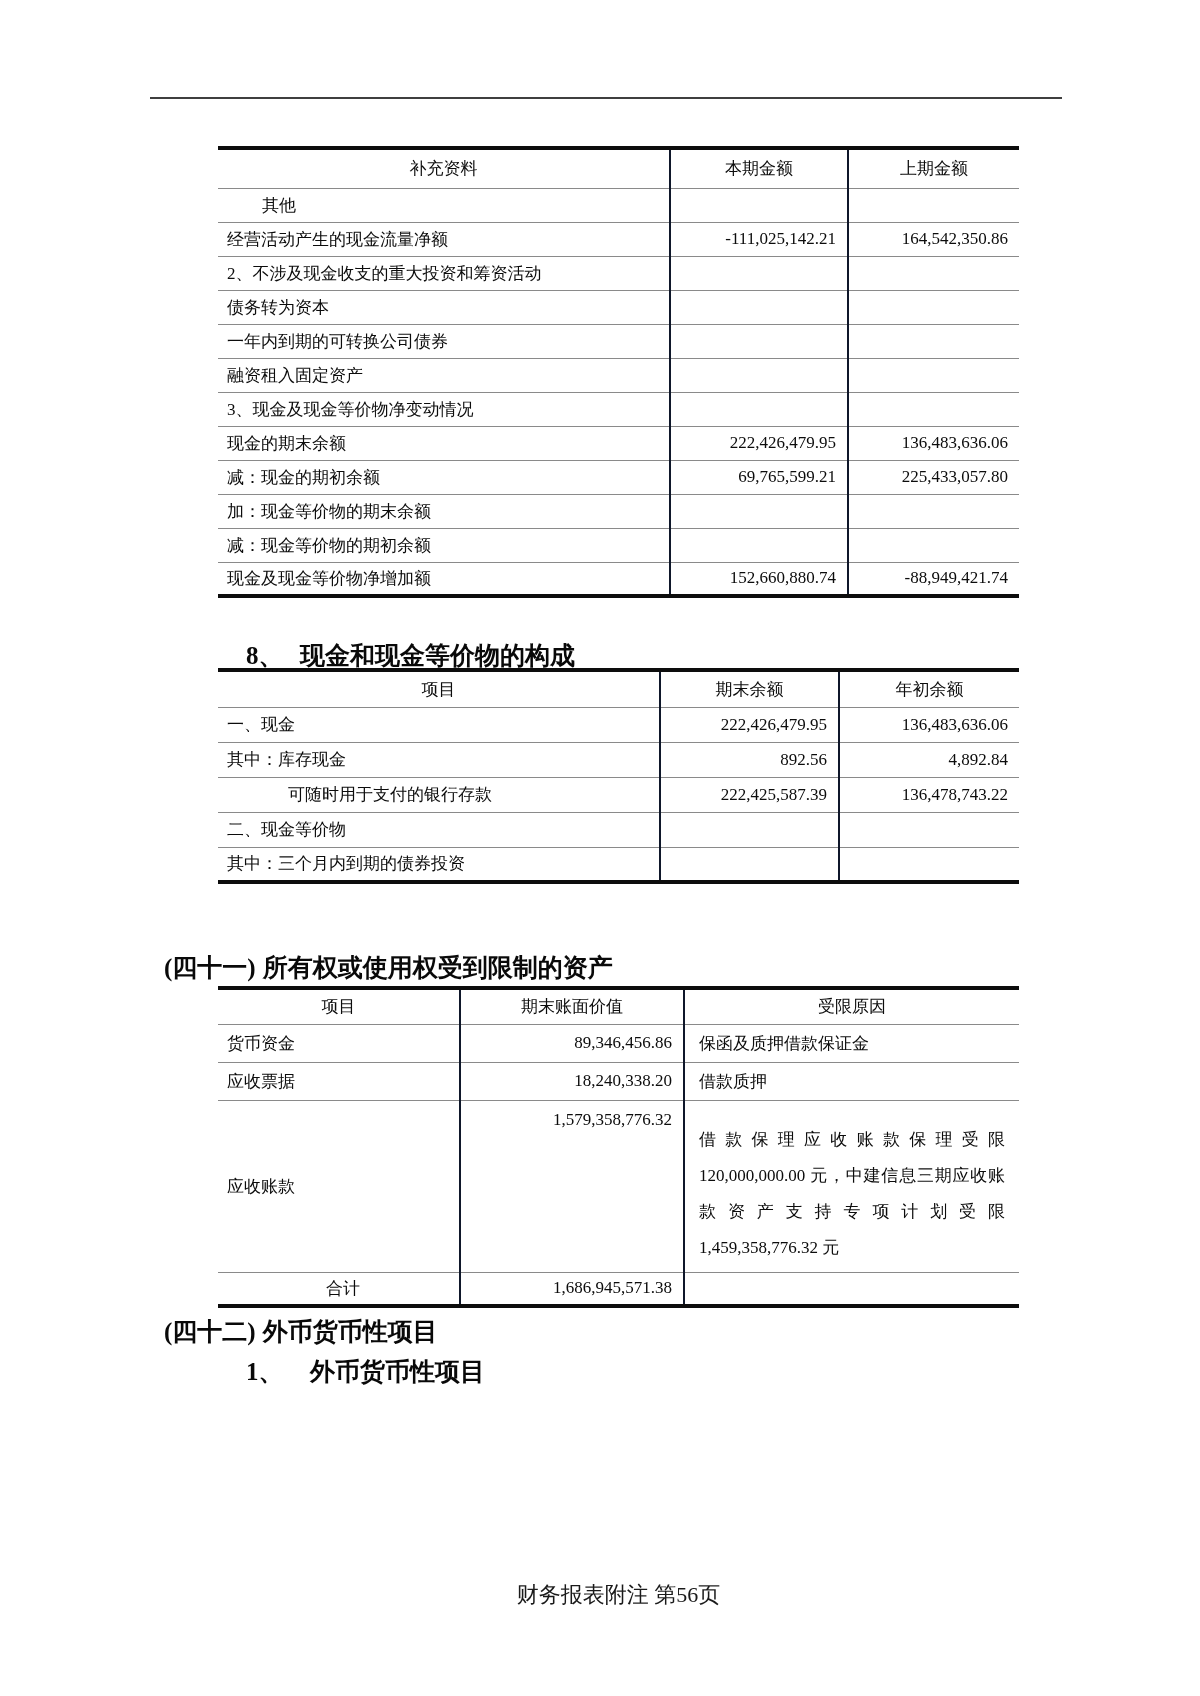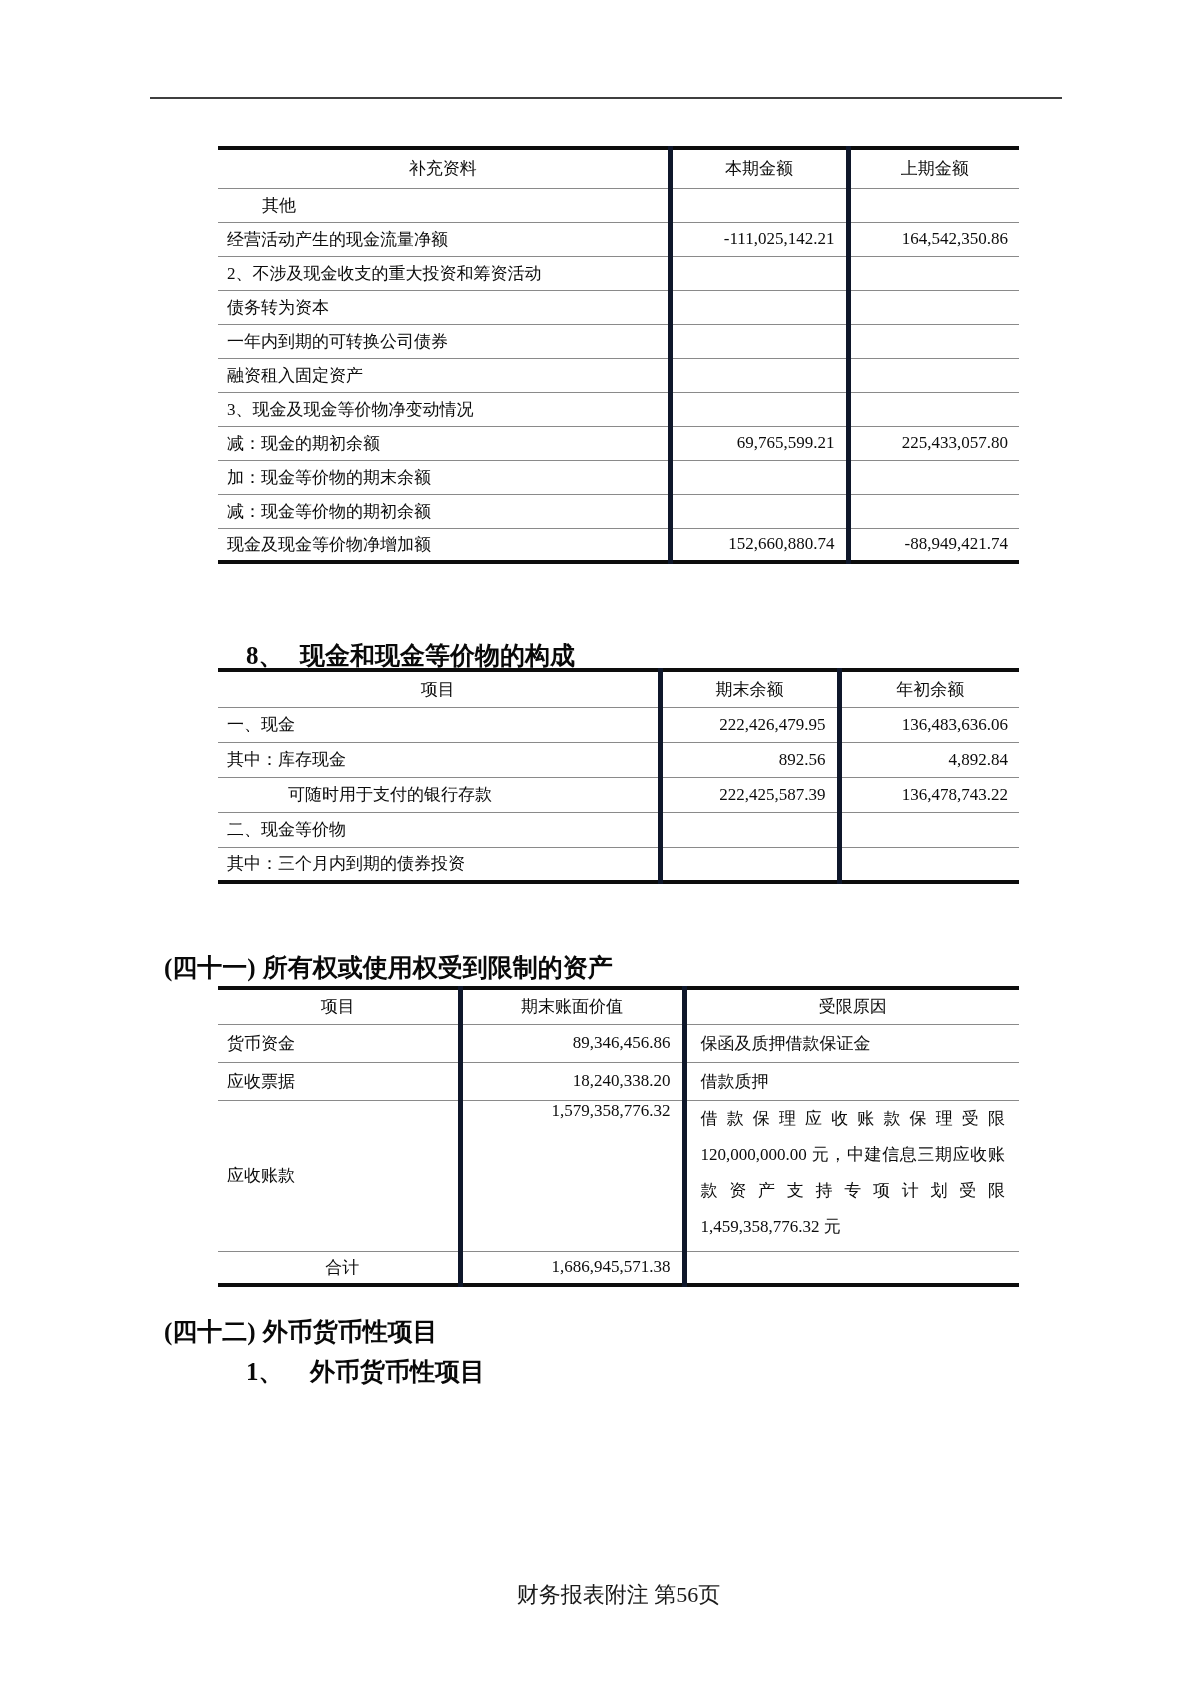--- a/index.html
+++ b/index.html
@@ -17,39 +17,39 @@
     position:absolute; left:218px; width:801px;
     border-collapse:collapse; table-layout:fixed;
     border-top:4px solid #0d0d0d; border-bottom:4px solid #0d0d0d;
   }
   table.fin th, table.fin td {
     font-weight:normal; font-size:17px; color:#0c0c0c;
     border-bottom:1px solid #8a8a8a; background:#fff;
     overflow:hidden; vertical-align:middle;
   }
   table.fin tr:last-child td { border-bottom:none; }
-  table.fin th.v, table.fin td.v { border-left:5px solid #0f172a; }
+  table.fin th.v, table.fin td.v { border-left:2px solid #0f172a; }
   table.fin th { text-align:center; height:40px; }
   td.lbl { text-align:left; padding-left:9px; height:34px; }
   td.lbl.ind1 { padding-left:44px; }
   td.lbl.ind2 { padding-left:70px; }
   td.num { text-align:right; padding-right:11px; height:34px;margin-left:14px; }
   td.ctr { text-align:center; }
   #table1 { top:146px; }
   #table2 { top:668px; }
   #table2 th { height:37px; }
   #table2 td { height:35px; }
   #table3 { top:986px; }
   #table3 th { height:36px; }
   #table3 td.lbl, #table3 td.num, #table3 td.reason { height:38px; }
   #table3 td.reason { text-align:left; padding:0 14px; }
   #table3 tr.tall td { height:138px; }
-  #table3 tr.tall td.num { vertical-align:top; }
+  #table3 tr.tall td.num { vertical-align:top; padding-top:9px; }
   #table3 tr.tall td.reason {
-    vertical-align:top; padding-top:0; padding-bottom:6px;
+    vertical-align:top; padding-top:21px; padding-bottom:6px;
     text-align:justify; line-height:36px;
   }
   #table3 tr.total td { height:34px; }
   .sec-heading {
     position:absolute; font-weight:bold; font-size:25px; color:#090909;
     white-space:nowrap;
   }
   .sec-heading .sec-num { display:inline-block; }
   #heading8 { left:246px; top:639px; }
   #heading8 .sec-num { width:54px; }
@@ -112,20 +112,25 @@
       <td class="lbl">融资租入固定资产</td>
       <td class="num v"></td>
       <td class="num v"></td>
     </tr>
     <tr>
       <td class="lbl">3、现金及现金等价物净变动情况</td>
       <td class="num v"></td>
       <td class="num v"></td>
     </tr>
     <tr>
+      <td class="lbl">现金的期末余额</td>
+      <td class="num v">222,426,479.95</td>
+      <td class="num v">136,483,636.06</td>
+    </tr>
+    <tr>
       <td class="lbl">减：现金的期初余额</td>
       <td class="num v">69,765,599.21</td>
       <td class="num v">225,433,057.80</td>
     </tr>
     <tr>
       <td class="lbl">加：现金等价物的期末余额</td>
       <td class="num v"></td>
       <td class="num v"></td>
     </tr>
     <tr>

